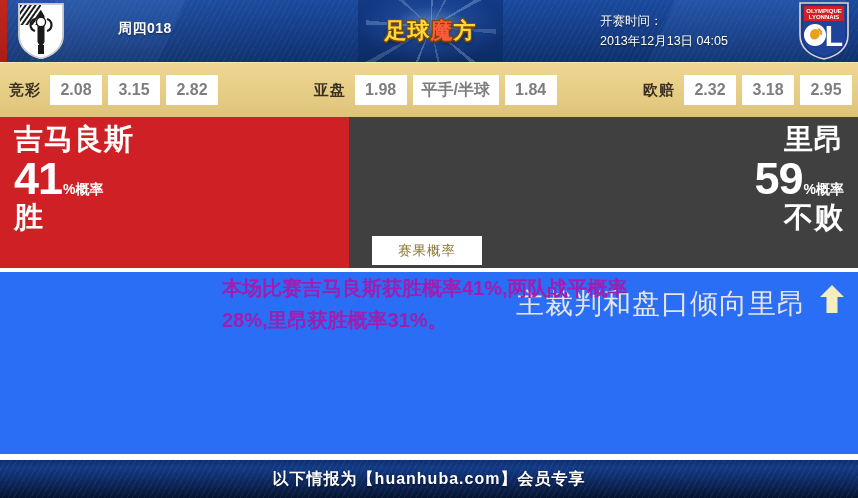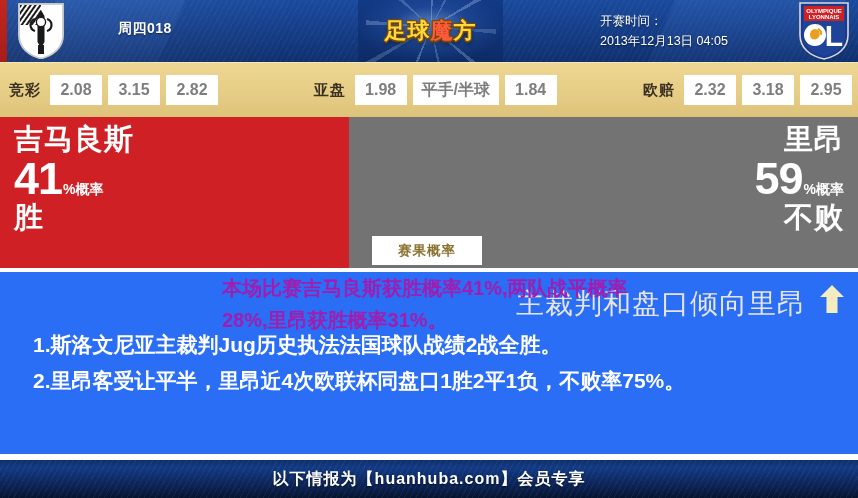--- a/index.html
+++ b/index.html
@@ -141,21 +141,21 @@
     width: 858px; height: 132px;
   }
   .prob-left {
     position: absolute; left: 0; top: 0;
     width: 349px; height: 151px;
     background: #cf2026;
   }
   .prob-right {
     position: absolute; left: 349px; top: 0;
     width: 509px; height: 151px;
-    background: #737373;
+    background: #404040;
   }
 
   .team-block-home {
     position: absolute; left: 14px; top: 8px;
     color: #fff; text-align: left; line-height: 1;
   }
   .team-block-away {
     position: absolute; right: 14px; top: 8px;
     color: #fff; text-align: right; line-height: 1;
   }
@@ -175,21 +175,21 @@
   .team-result {
     font-size: 29px; font-weight: bold; letter-spacing: 1px;
     display: block; margin-top: 2px;
   }
 
   .prob-tab {
     position: absolute; left: 372px; top: 119px;
     width: 110px; height: 29px;
     background: #ffffff;
     display: flex; align-items: center; justify-content: center;
-    font-size: 13.5px; font-weight: bold; color: #8a7230;
+    font-size: 13.5px; font-weight: normal; color: #8a7230;
     letter-spacing: 1px;
     z-index: 5;
   }
 
   .prob-summary {
     position: absolute; left: 222px; top: 155px;
     width: 420px;
     color: #a21caf;
     font-size: 20px; font-weight: bold; line-height: 32px;
     letter-spacing: 0px;
@@ -345,23 +345,19 @@
 
     <div class="prob-tab">赛果概率</div>
     <div class="prob-summary">本场比赛吉马良斯获胜概率41%,两队战平概率28%,里昂获胜概率31%。</div>
   </div>
 
   <div class="intel">
     <div class="intel-headline">主裁判和盘口倾向里昂</div>
     <svg class="intel-arrow" viewBox="0 0 28 30">
       <path d="M14 1 L26 13 H19.5 V29 H8.5 V13 H2 Z" fill="#f5edc0"></path>
     </svg>
-    <div class="intel-list">
-      <span class="intel-item">1.斯洛文尼亚主裁判Jug历史执法法国球队战绩2战全胜。</span>
-      <span class="intel-item">2.里昂客受让平半，里昂近4次欧联杯同盘口1胜2平1负，不败率75%。</span>
-    </div>
   </div>
 
   <div class="footer">
     <span class="footer-text">以下情报为【huanhuba.com】会员专享</span>
   </div>
 
 </div>
 
 </body></html>

